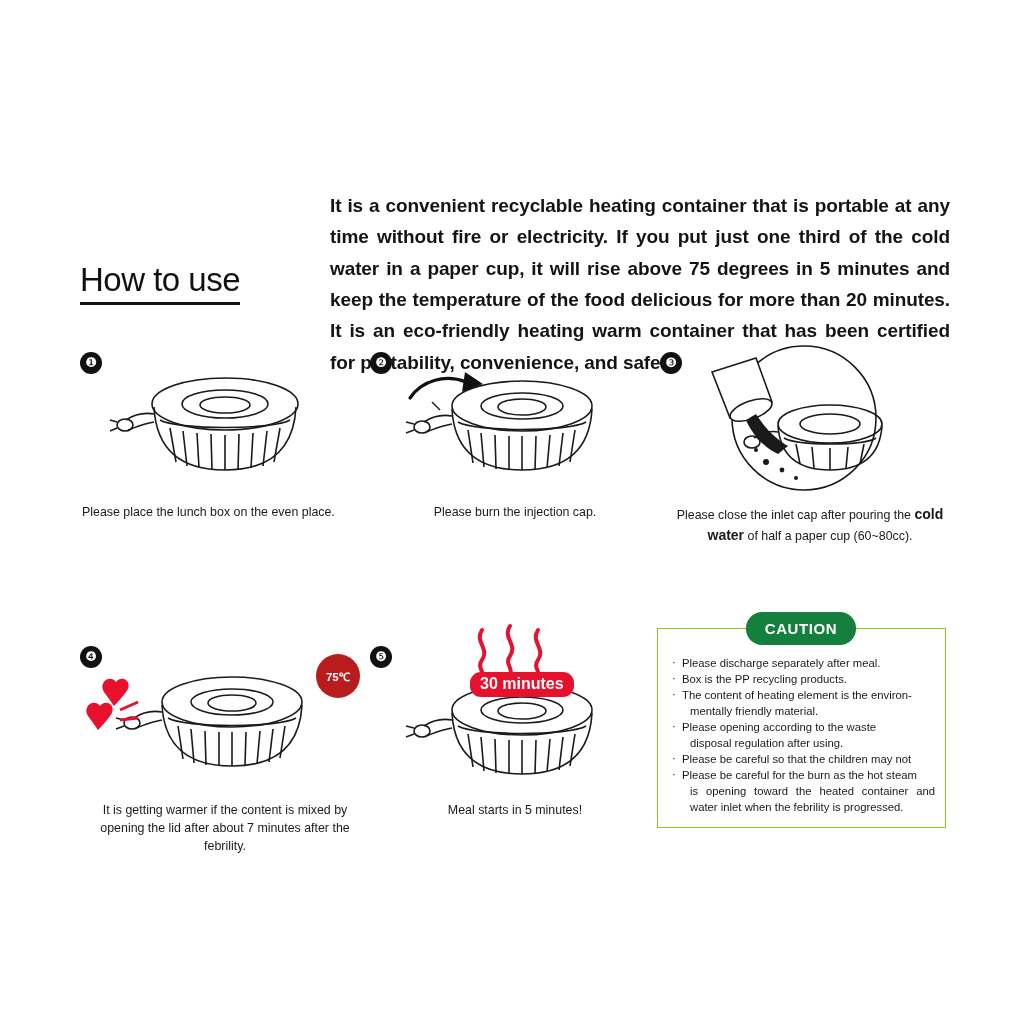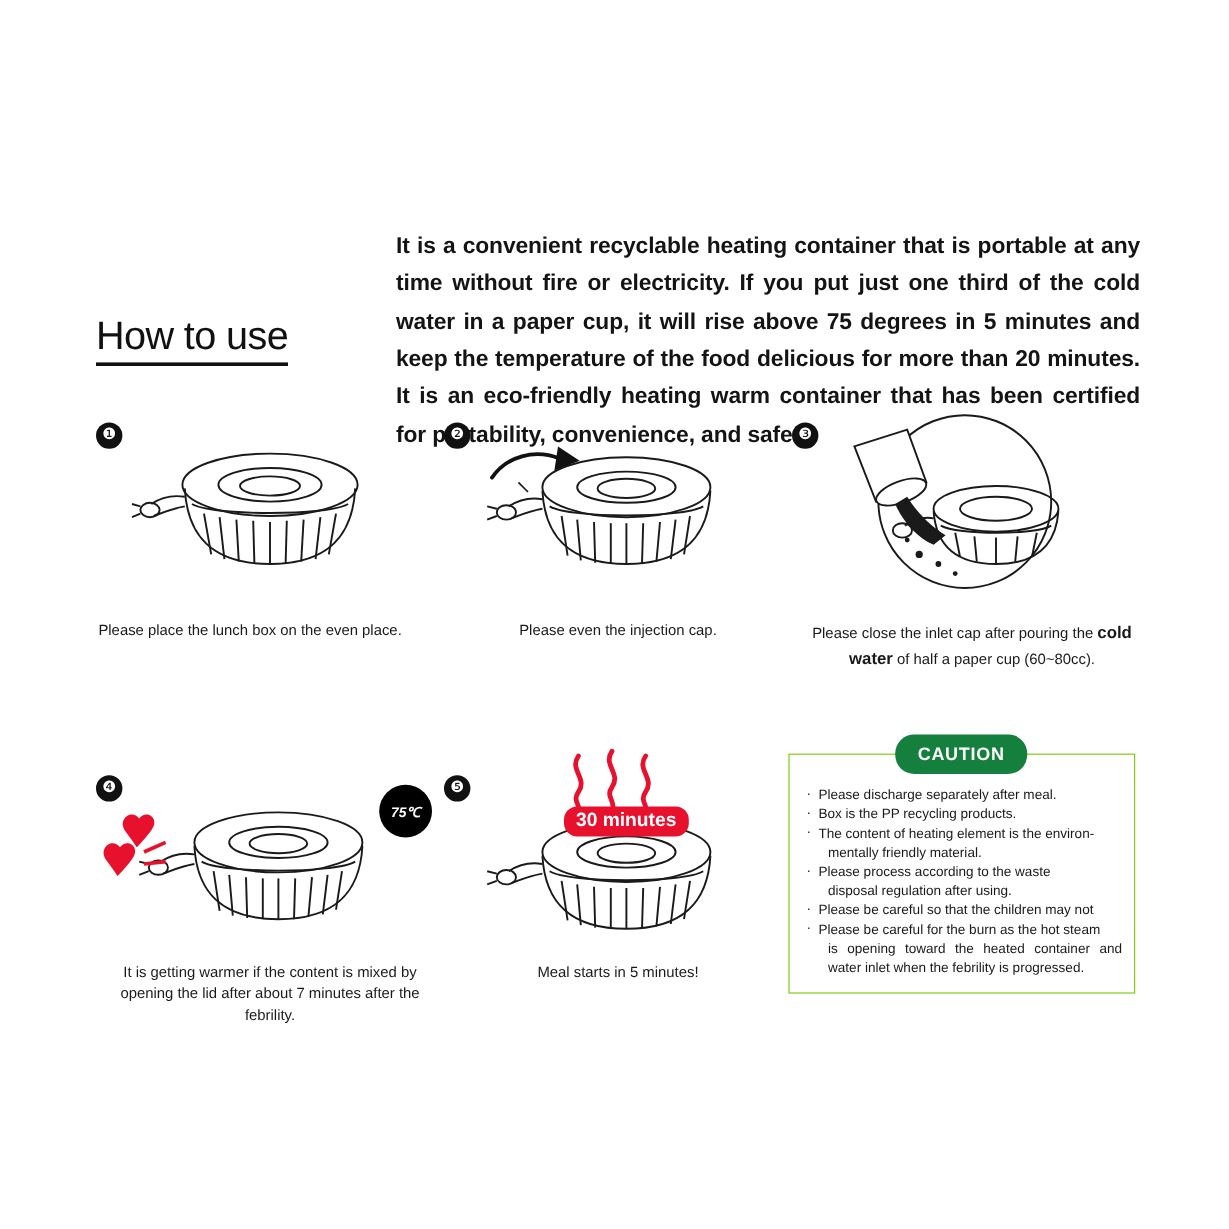--- a/index.html
+++ b/index.html
@@ -90,21 +90,21 @@
   }
   .art {
     position: absolute;
     left: 0;
     top: 6px;
     width: 290px;
     height: 140px;
   }
   .caption {
     position: absolute;
-    top: 165px;
+    top: 152px;
     left: 0;
     width: 290px;
     text-align: center;
     font-size: 12.4px;
     line-height: 1.45;
     color: #1a1a1a;
   }
   .cell.c1 .caption { text-align: left; padding-left: 2px; }
   .cell.c3 .caption { width: 300px; }
   .cold { font-weight: bold; font-size: 14px; }
@@ -117,28 +117,27 @@
   .row2 .badge { top: 2px; }
 
   
   .pill-temp {
     position: absolute;
     right: 10px;
     top: 10px;
     width: 44px;
     height: 44px;
     border-radius: 50%;
-    background: #000000;
+    background: #b91c1c;
     color: #fff;
     font-size: 11.5px;
     font-weight: bold;
     display: flex;
     align-items: center;
     justify-content: center;
-    font-style: italic;
   }
   .pill-time {
     position: absolute;
     left: 100px;
     top: 28px;
     padding: 3px 10px 4px;
     border-radius: 11px;
     background: #e8112d;
     color: #fff;
     font-size: 16px;
@@ -275,21 +274,21 @@
 
               <path d="M70 52 L62 44" stroke-width="1.4"></path>
             </g>
 
             <g fill="none" stroke="#111" stroke-width="3.2" stroke-linecap="round">
               <path d="M40 40 C52 22 76 16 96 24"></path>
             </g>
             <polygon points="95,14 113,26 92,34" fill="#111"></polygon>
           </svg>
         </div>
-        <div class="caption">Please even the injection cap.</div>
+        <div class="caption">Please burn the injection cap.</div>
       </div>
 
       <div class="cell c3">
         <div class="badge">❸</div>
         <div class="art">
           <svg width="290" height="140" viewBox="0 0 290 140">
 
             <circle cx="144" cy="60" r="72" fill="none" stroke="#1a1a1a" stroke-width="1.6"></circle>
 
             <g fill="#fff" stroke="#1a1a1a" stroke-width="1.6">
@@ -411,21 +410,21 @@
     </div>
   </div>
 
   <div class="caution-tab">CAUTION</div>
   <div class="caution">
     <ul>
       <li>Please discharge separately after meal.</li>
       <li>Box is the PP recycling products.</li>
       <li>The content of heating element is the environ-</li>
       <li class="cont">mentally friendly material.</li>
-      <li>Please process according to the waste</li>
+      <li>Please opening according to the waste</li>
       <li class="cont">disposal regulation after using.</li>
       <li>Please be careful so that the children may not</li>
       <li>Please be careful for the burn as the hot steam</li>
       <li class="cont">is opening toward the heated container and water inlet when the febrility is progressed.</li>
     </ul>
   </div>
 
 </div>
 
 </body></html>

